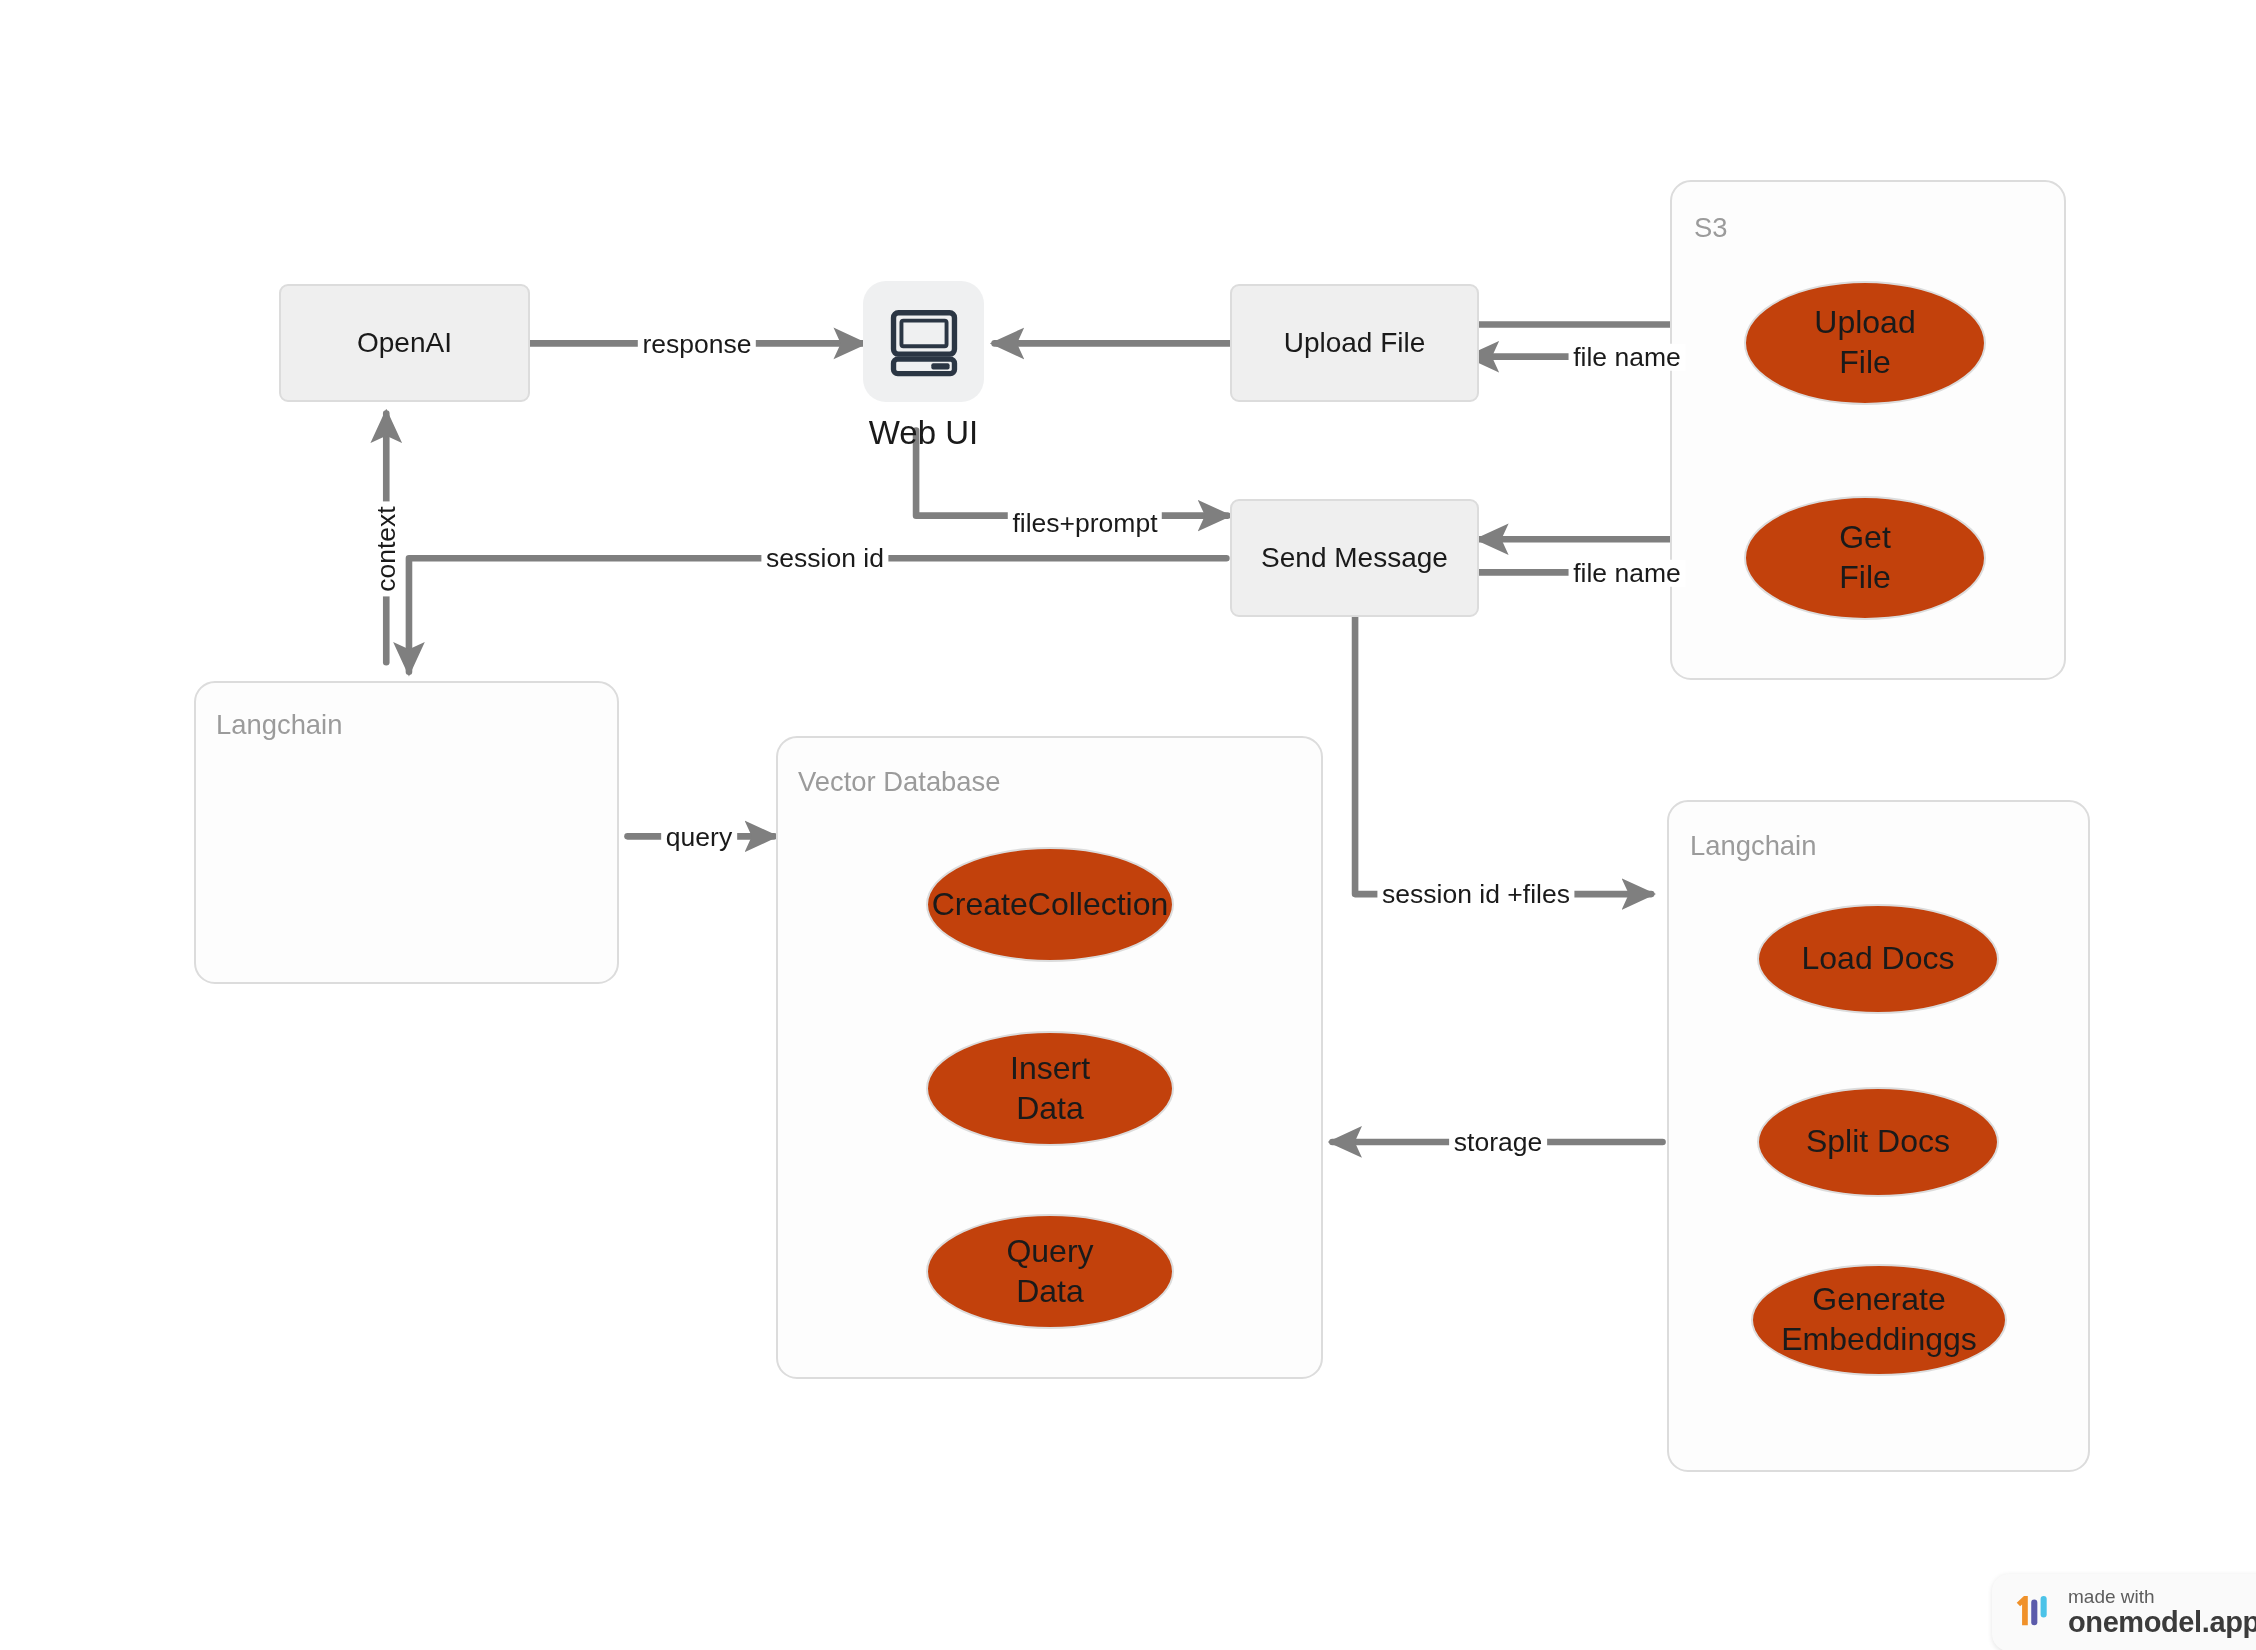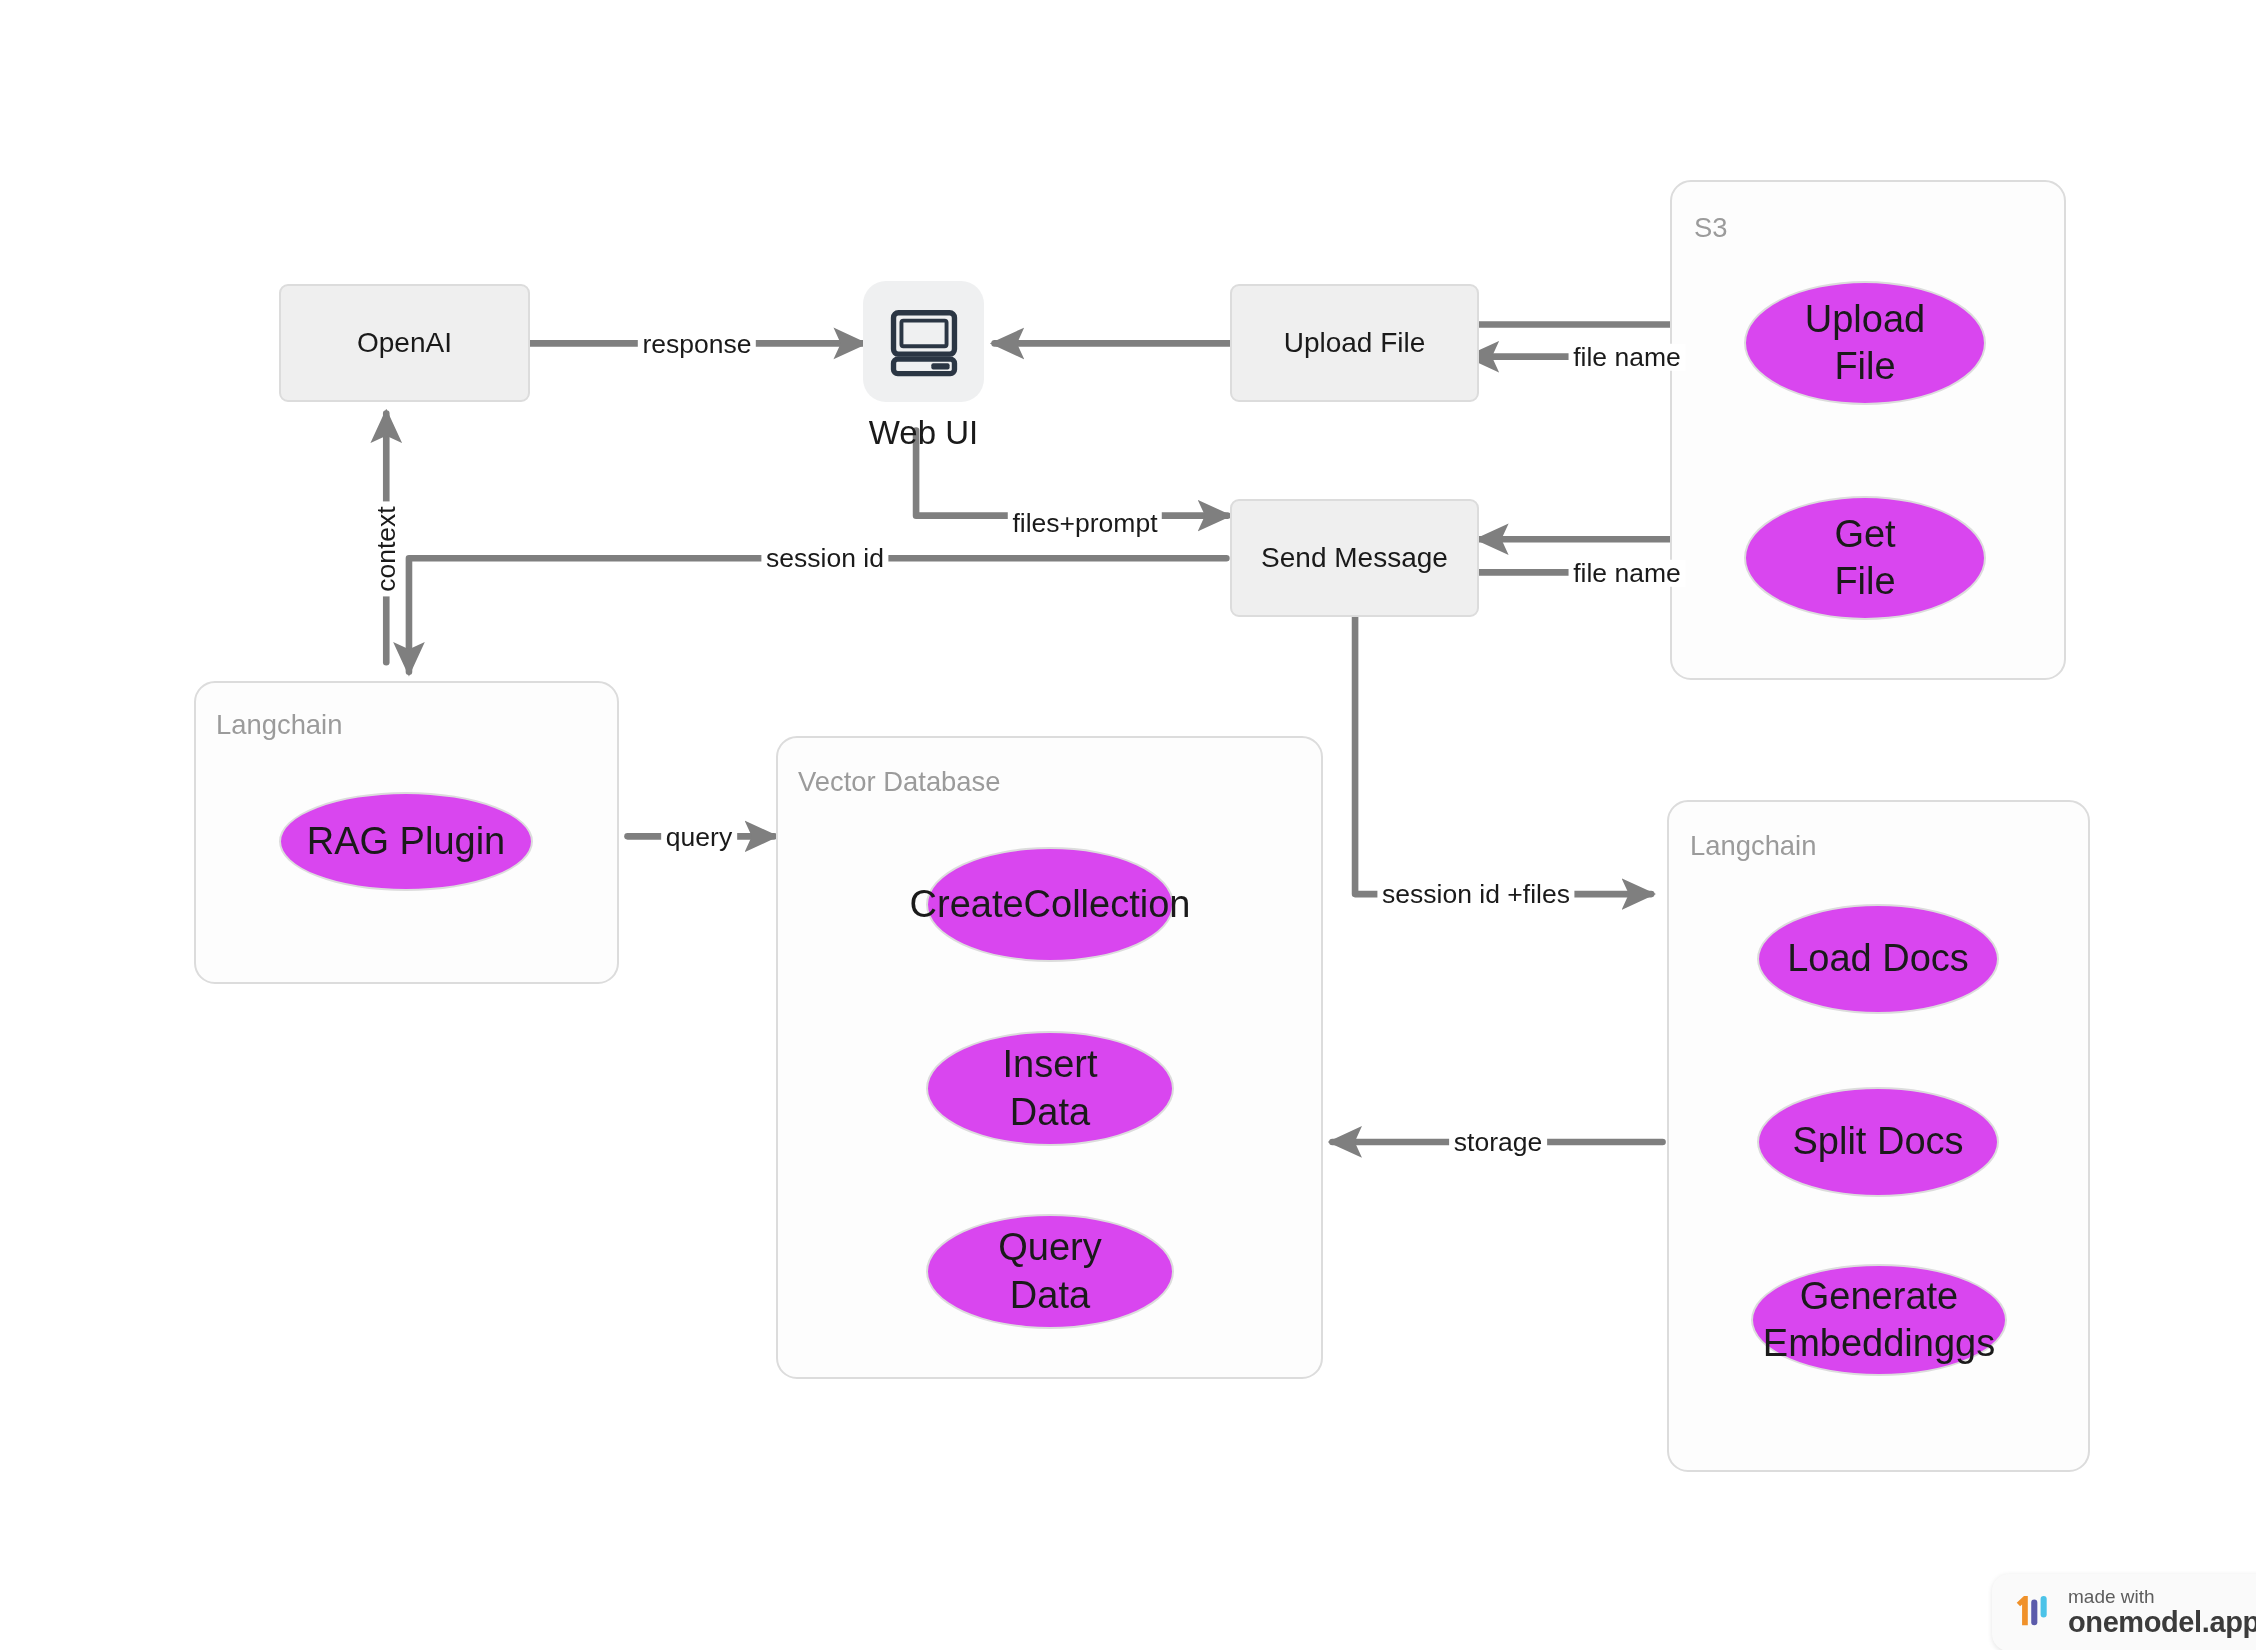--- a/index.html
+++ b/index.html
@@ -56,30 +56,30 @@
     justify-content: center;
     text-align: center;
     color: #1a1a1a;
     font-size: 28px;
     line-height: 1.22;
   }
 
   
   .node-ellipse {
     position: absolute;
-    background: #d946ef;
+    background: #c2410c;
     border: 2.8px solid #dcdcdc;
     border-radius: 50%;
     box-sizing: border-box;
     display: flex;
     align-items: center;
     justify-content: center;
     text-align: center;
     color: #1a1a1a;
-    font-size: 38px;
+    font-size: 32px;
     line-height: 1.24;
   }
 
   
   .icon-node {
     position: absolute;
     background: #eff0f1;
     border-radius: 23px;
     box-sizing: border-box;
     display: flex;
@@ -219,23 +219,20 @@
   <div class="node-ellipse" style="left:1744px; top:281px; width:242px; height:124px; flex-direction:column;">
     <span>Upload</span>
     <span>File</span>
   </div>
 
   <div class="node-ellipse" style="left:1744px; top:496px; width:242px; height:124px; flex-direction:column;text-align:right;">
     <span>Get</span>
     <span>File</span>
   </div>
 
-  <div class="node-ellipse" style="left:279px; top:792px; width:254px; height:99px;">
-    <span>RAG Plugin</span>
-  </div>
 
   <div class="node-ellipse" style="left:926px; top:847px; width:248px; height:115px; flex-direction:row;">
     <span>Create</span>
     <span>Collection</span>
   </div>
 
   <div class="node-ellipse" style="left:926px; top:1031px; width:248px; height:115px; flex-direction:column;">
     <span>Insert</span>
     <span>Data</span>
   </div>

